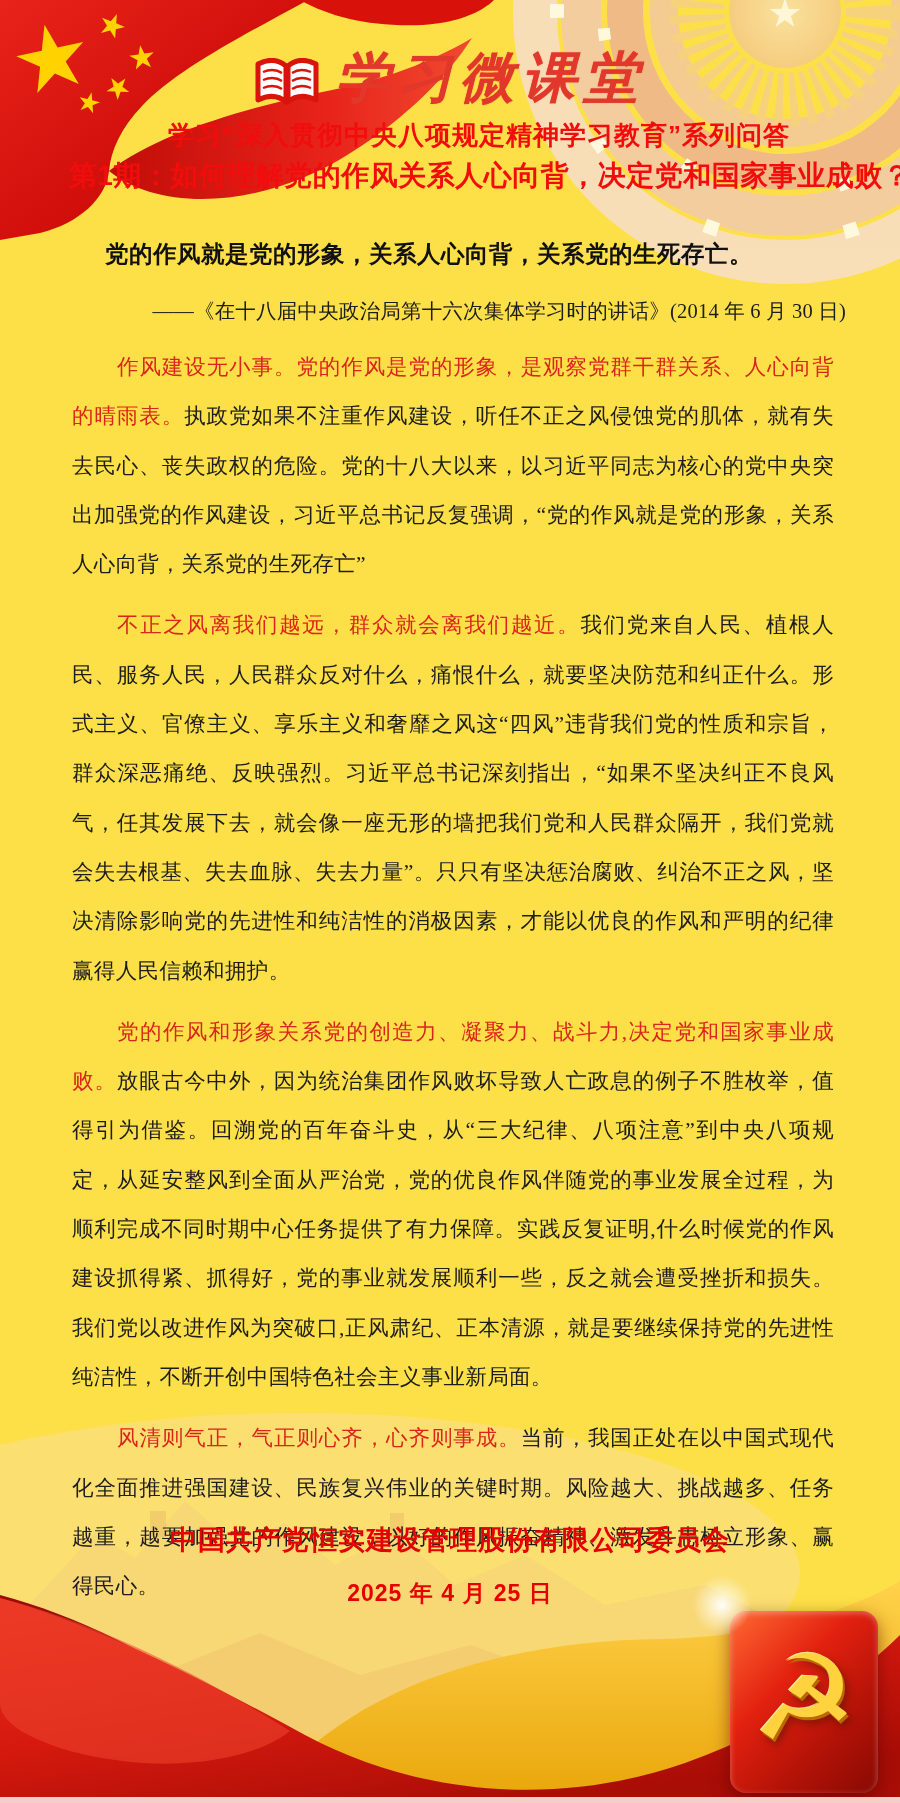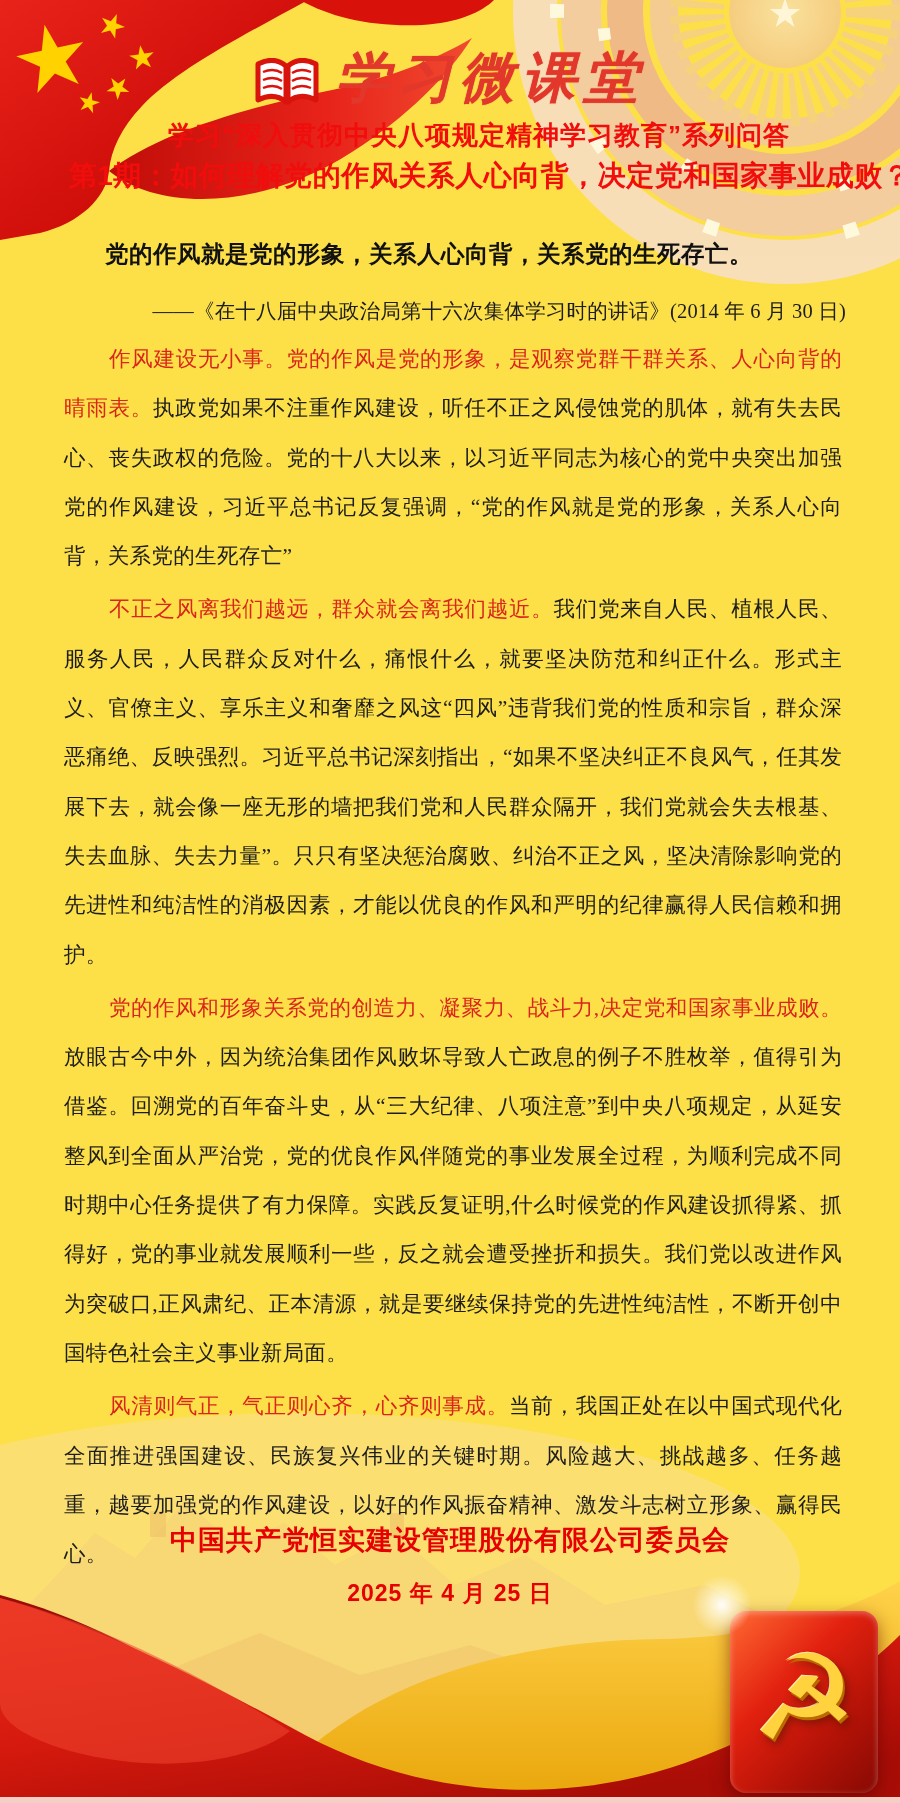--- a/index.html
+++ b/index.html
@@ -42,21 +42,21 @@
   .quote-source{
     position:absolute;top:297px;left:60px;width:786px;z-index:2;
     font-size:20.5px;color:#1d1d1d;text-align:right;letter-spacing:0.2px;
   }
   
   .article-body{
     position:absolute;top:331px;left:60px;width:786px;z-index:2;
     font-size:21.5px;letter-spacing:0.35px;line-height:49.3px;
     color:#1d1d1d;text-align:justify;
   }
-  .article-body p{margin:4px;text-indent:45px;}
+  .article-body p{margin:12px;text-indent:45px;}
   .lead{color:#da251c;}
   
   .footer-committee{
     position:absolute;top:1522px;left:0;width:100%;z-index:3;text-align:center;
     font-family:"Liberation Sans","DejaVu Sans",sans-serif;
     font-size:27px;font-weight:800;color:#e60000;letter-spacing:1px;
   }
   .footer-date{
     position:absolute;top:1578px;left:0;width:100%;z-index:3;text-align:center;
     font-family:"Liberation Sans","DejaVu Sans",sans-serif;

